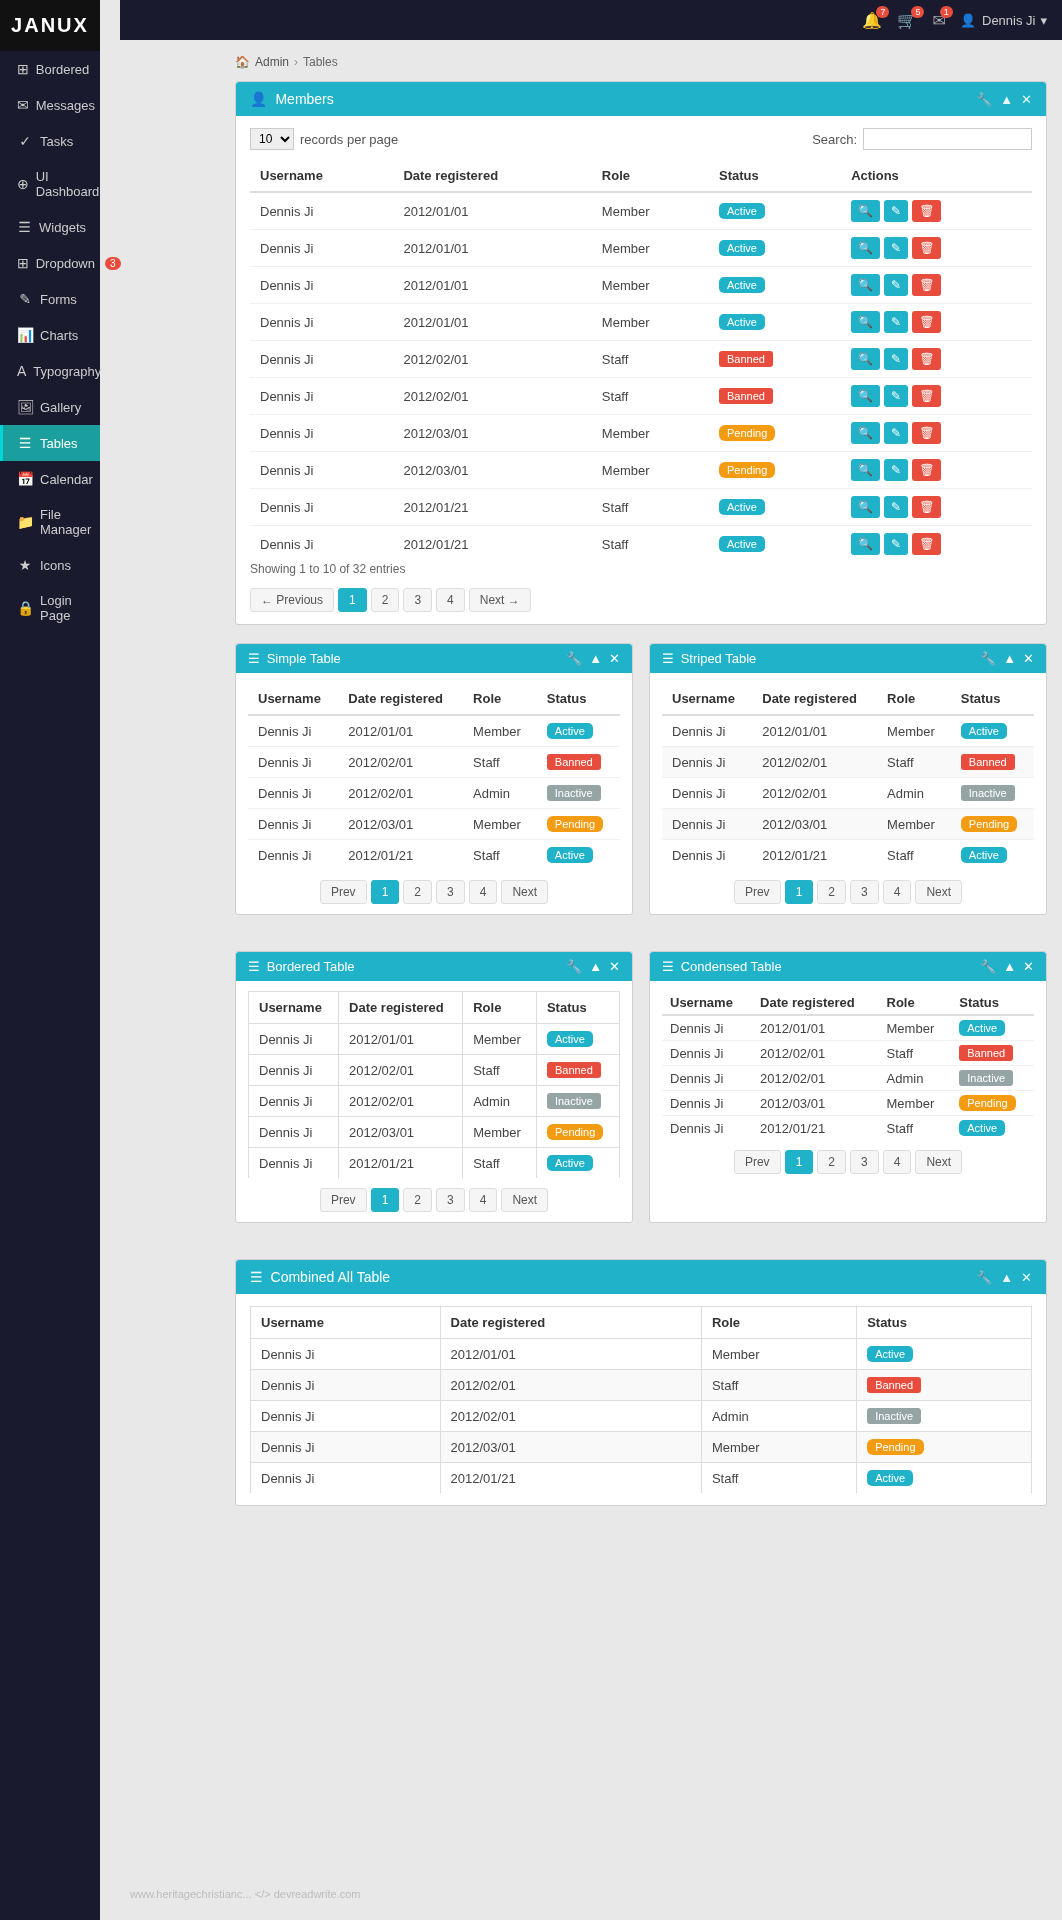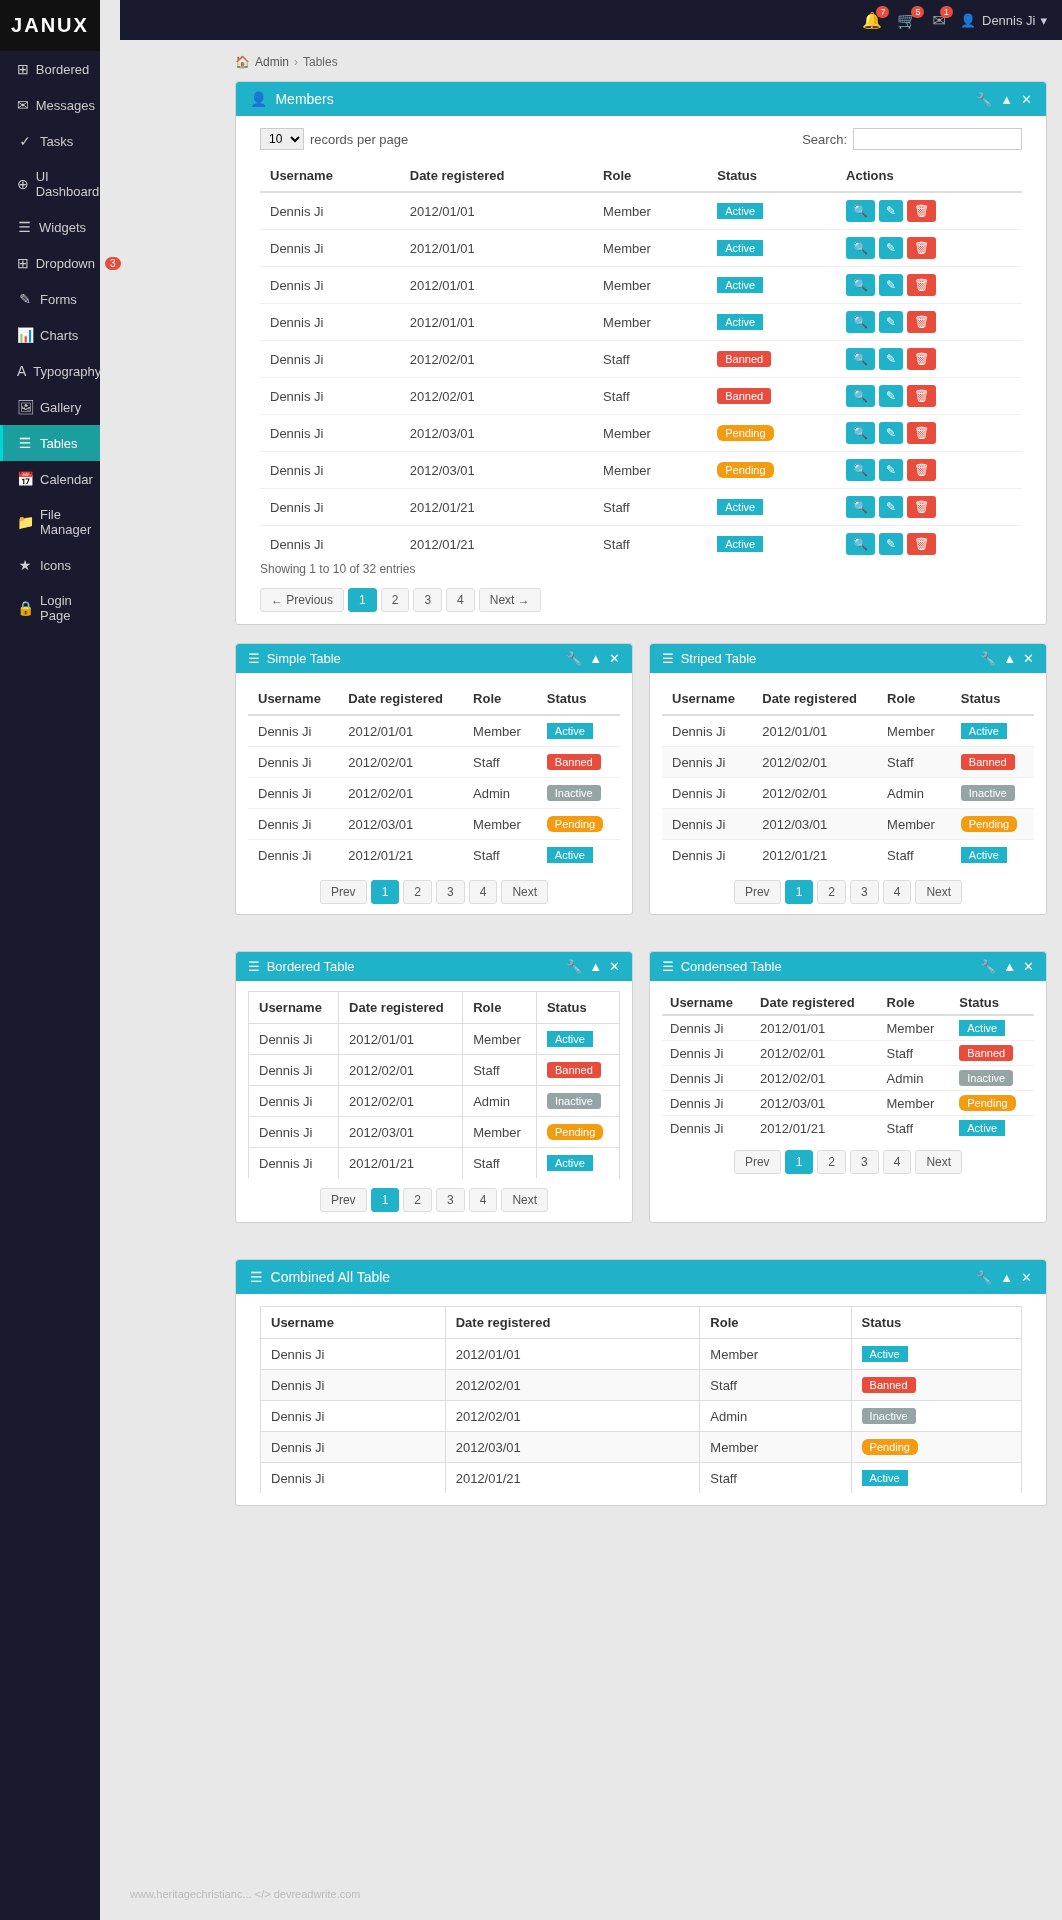--- a/index.html
+++ b/index.html
@@ -114,21 +114,21 @@
       gap: 8px;
       font-size: 14px;
       font-weight: 500;
     }
     .panel-header .controls {
       display: flex;
       gap: 8px;
       align-items: center;
     }
     .panel-header .controls span { cursor: pointer; font-size: 13px; opacity: 0.9; }
-    .panel-body { padding: 12px 24px; }
+    .panel-body { padding: 12px 14px; }
 
     
     .table-controls {
       display: flex;
       align-items: center;
       justify-content: space-between;
       margin-bottom: 10px;
       font-size: 13px;
       color: #555;
     }
@@ -172,21 +172,21 @@
 
     .bordered .data-table td,
     .bordered .data-table th {
       border: 1px solid #ddd;
     }
     .striped .data-table tr:nth-child(even) { background: #f9f9f9; }
     .condensed .data-table td,
     .condensed .data-table th { padding: 4px 8px; }
 
     
-    .badge-active { background: #20b2c8; color: #fff; padding: 2px 8px; border-radius: 0; font-size: 11px; display: inline-block; }
+    .badge-active { background: #20b2c8; color: #fff; padding: 2px 8px; border-radius: 5px; font-size: 11px; display: inline-block; }
     .badge-banned { background: #e74c3c; color: #fff; padding: 2px 8px; border-radius: 3px; font-size: 11px; display: inline-block; }
     .badge-pending { background: #f39c12; color: #fff; padding: 2px 8px; border-radius: 6px; font-size: 11px; display: inline-block; }
     .badge-inactive { background: #95a5a6; color: #fff; padding: 2px 8px; border-radius: 3px; font-size: 11px; display: inline-block; }
 
     
     .action-btns { display: flex; gap: 4px; }
     .btn-view { background: #20b2c8; color: #fff; border: none; padding: 4px 7px; border-radius: 3px; cursor: pointer; font-size: 12px; }
     .btn-edit { background: #20b2c8; color: #fff; border: none; padding: 4px 7px; border-radius: 3px; cursor: pointer; font-size: 12px; }
     .btn-del { background: #e74c3c; color: #fff; border: none; padding: 4px 7px; border-radius: 3px; cursor: pointer; font-size: 12px; }
 

